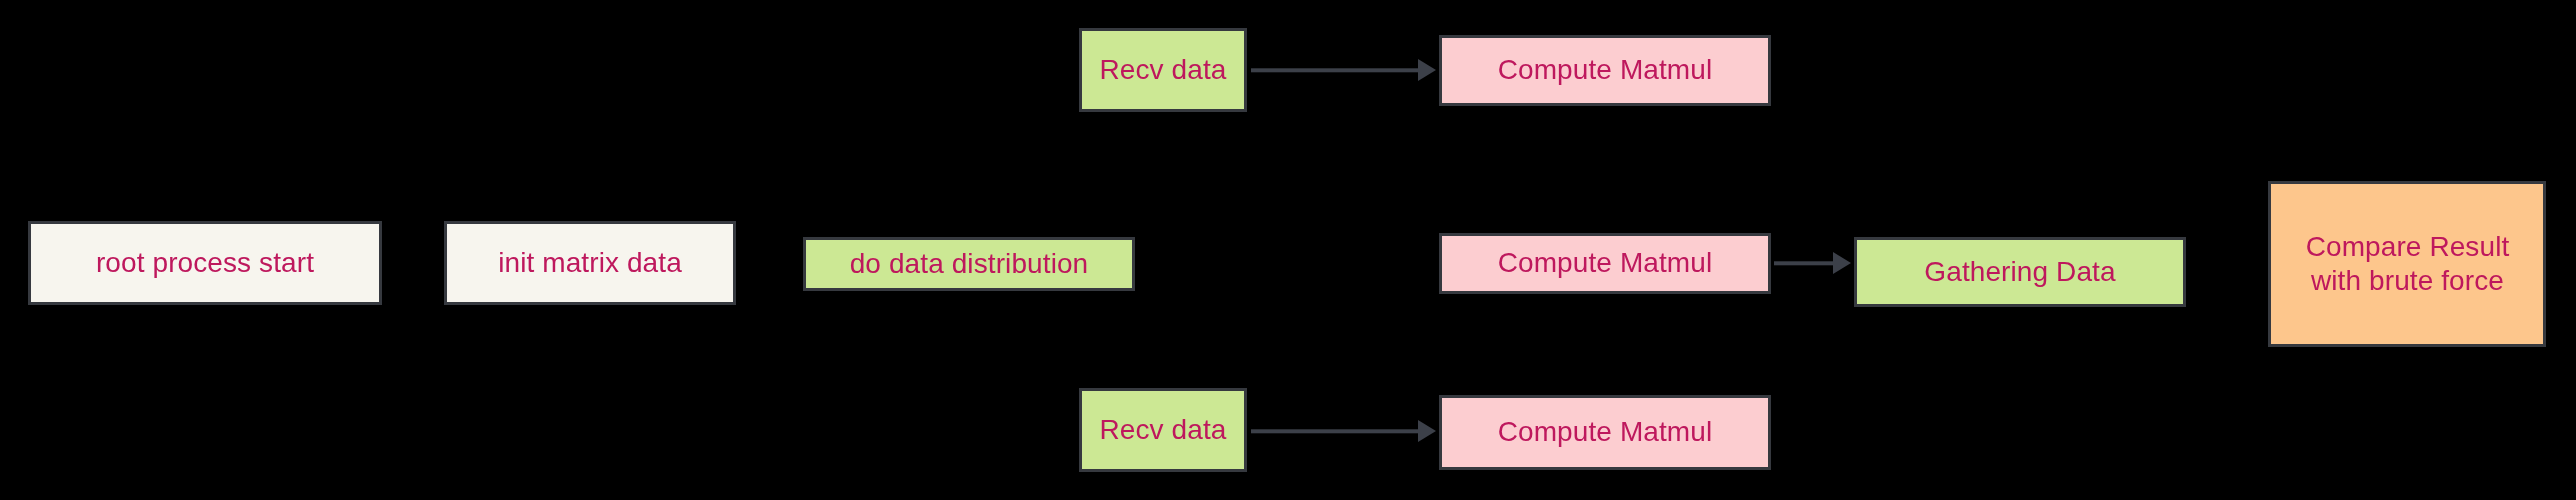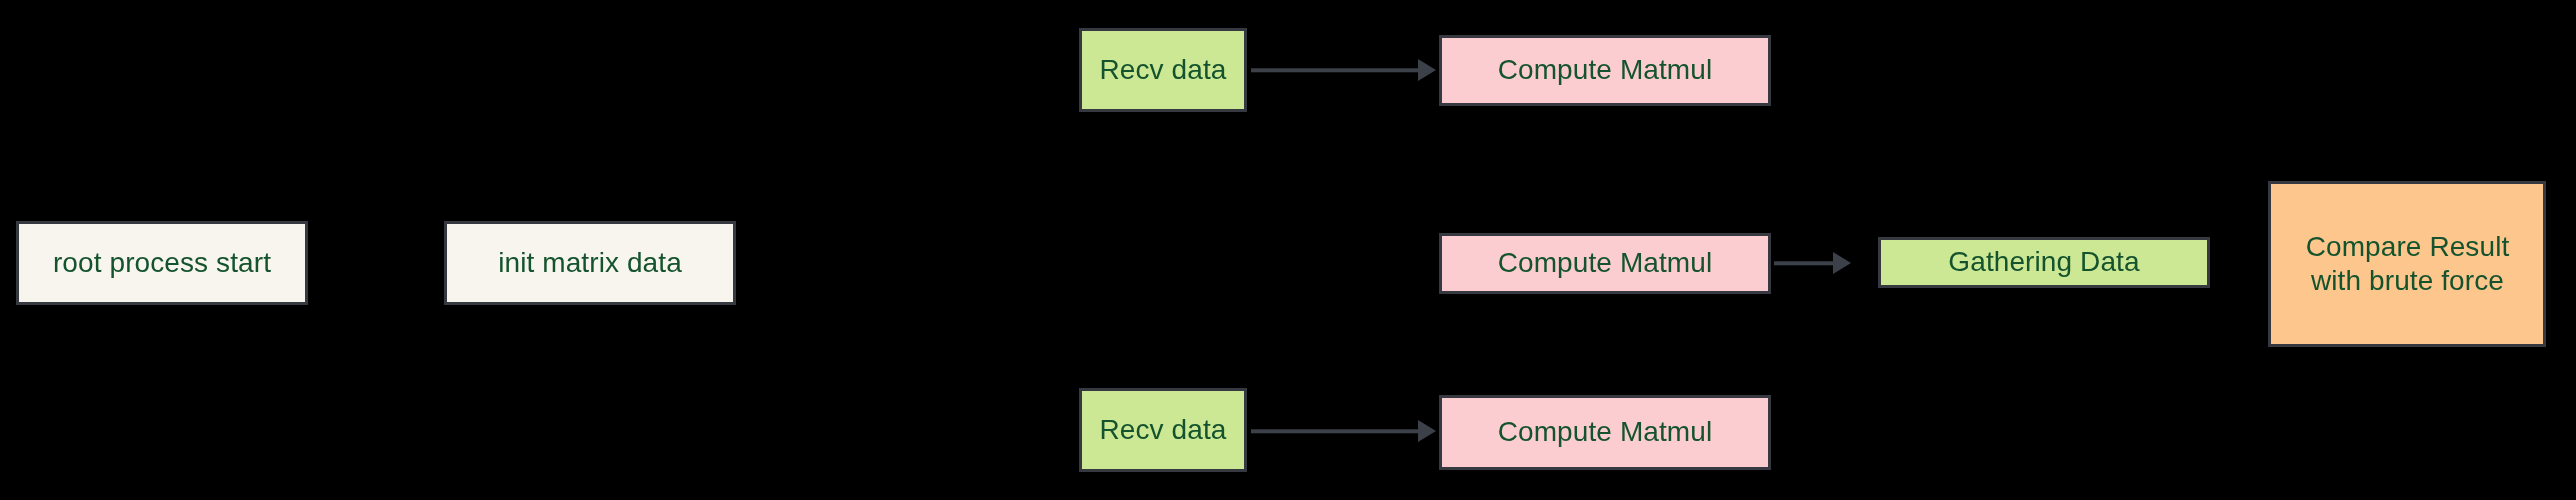--- a/index.html
+++ b/index.html
@@ -18,21 +18,21 @@
     overflow: hidden;
   }
   .node {
     position: absolute;
     box-sizing: border-box;
     border: 3.5px solid #36393f;
     display: flex;
     align-items: center;
     justify-content: center;
     text-align: center;
-    color: #14532d;
+    color: #be185d;
     font-size: 28px;
     line-height: 1.22;
     letter-spacing: 0.1px;
     white-space: pre-line;
     padding: 1.4px 7px;
   }
   .node.plain  { background: #f7f5ee; }
   .node.green  { background: #cce894; }
   .node.pink   { background: #fccdd0; text-align: right; }
   .node.orange { background: #fdc68c; }
@@ -71,22 +71,23 @@
     <div class="edge" style="left: 1774px; top: 263px; width: 77px;">
       <div class="shaft" style="width: 59px;"></div>
       <div class="head" style="left: 59px;"></div>
     </div>
     <div class="edge" style="left: 1251px; top: 431px; width: 185px;">
       <div class="shaft" style="width: 167px;"></div>
       <div class="head" style="left: 167px;"></div>
     </div>
     <div class="node green" style="left: 1079px; top: 28px; width: 168px; height: 84px;">Recv data</div>
     <div class="node pink" style="left: 1439px; top: 35px; width: 332px; height: 71px;">Compute Matmul</div>
-    <div class="node plain" style="left: 16px; top: 221px; width: 292px; height: 84px;">root process start</div>
+    <div class="node plain" style="left: 28px; top: 221px; width: 354px; height: 84px;">root process start</div>
     <div class="node plain" style="left: 444px; top: 221px; width: 292px; height: 84px;">init matrix data</div>
+    <div class="node green" style="left: 803px; top: 237px; width: 332px; height: 54px;">do data distribution</div>
     <div class="node pink" style="left: 1439px; top: 233px; width: 332px; height: 61px;">Compute Matmul</div>
-    <div class="node green" style="left: 1854px; top: 237px; width: 332px; height: 51px; margin-left: 24px;">Gathering Data</div>
+    <div class="node green" style="left: 1854px; top: 237px; width: 332px; height: 70px;">Gathering Data</div>
     <div class="node orange" style="left: 2268px; top: 181px; width: 278px; height: 166px; padding-left: 8px;">Compare Result
 with brute force</div>
     <div class="node green" style="left: 1079px; top: 388px; width: 168px; height: 84px;">Recv data</div>
     <div class="node pink" style="left: 1439px; top: 395px; width: 332px; height: 75px;">Compute Matmul</div>
   </div>
 
 
 </body></html>

